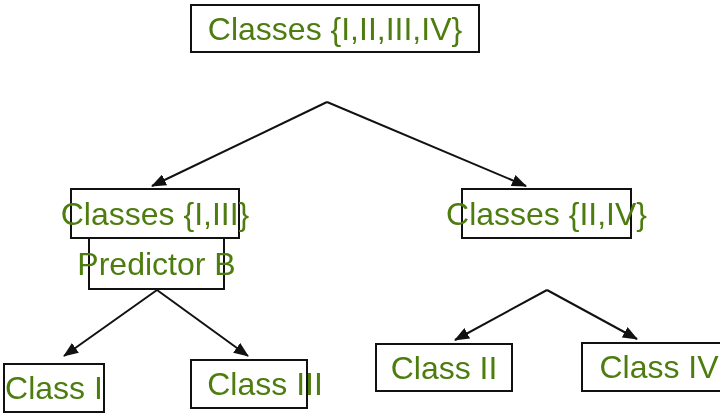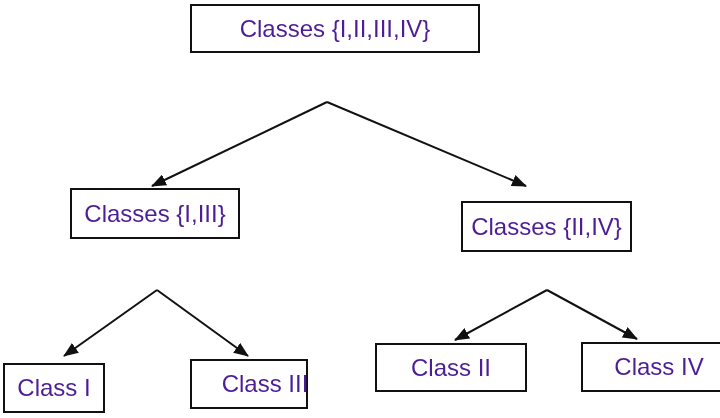--- a/index.html
+++ b/index.html
@@ -23,34 +23,34 @@
     height: 418px;
   }
   .node {
     position: absolute;
     box-sizing: border-box;
     border: 2px solid #111111;
     background: #ffffff;
     display: flex;
     align-items: center;
     justify-content: center;
-    font-size: 24px;
+    font-size: 32px;
     line-height: 1;
-    color: #4c1d95;
+    color: #4d7c0f;
     white-space: nowrap;
   }
   .n-root        { left: 190px; top:   4px; width: 290px; height: 49px; }
   .n-pred-a      { left: 258px; top:  51px; width: 139px; height: 50px; }
   .n-left-cls    { left:  70px; top: 188px; width: 170px; height: 51px; text-align: right; }
   .n-pred-b      { left:  88px; top: 237px; width: 137px; height: 53px; }
-  .n-right-cls   { left: 461px; top: 188px; width: 171px; height: 51px; margin-top: 13px; }
+  .n-right-cls   { left: 461px; top: 188px; width: 171px; height: 51px; }
   .n-pred-c      { left: 479px; top: 237px; width: 136px; height: 53px; }
   .n-class-i     { left:   3px; top: 363px; width: 102px; height: 50px; align-items: center; }
   .n-class-iii   { left: 190px; top: 359px; width: 118px; height: 50px; padding-left: 32px; }
-  .n-class-ii    { left: 375px; top: 343px; width: 152px; height: 49px; }
+  .n-class-ii    { left: 375px; top: 343px; width: 138px; height: 49px; }
   .n-class-iv    { left: 581px; top: 342px; width: 156px; height: 50px; }
   .edge {
     stroke: #111111;
     stroke-width: 2;
   }
 </style>
 </head>
 <body>
 
 <div class="figure">
@@ -71,20 +71,23 @@
 
   <div class="node n-root">
     <span>Classes {I,II,III,IV}</span>
   </div>
 
 
   <div class="node n-left-cls">
     <span>Classes {I,III}</span>
   </div>
 
+  <div class="node n-pred-b">
+    <span>Predictor B</span>
+  </div>
 
   <div class="node n-right-cls">
     <span>Classes {II,IV}</span>
   </div>
 
 
   <div class="node n-class-i">
     <span>Class I</span>
   </div>
 

